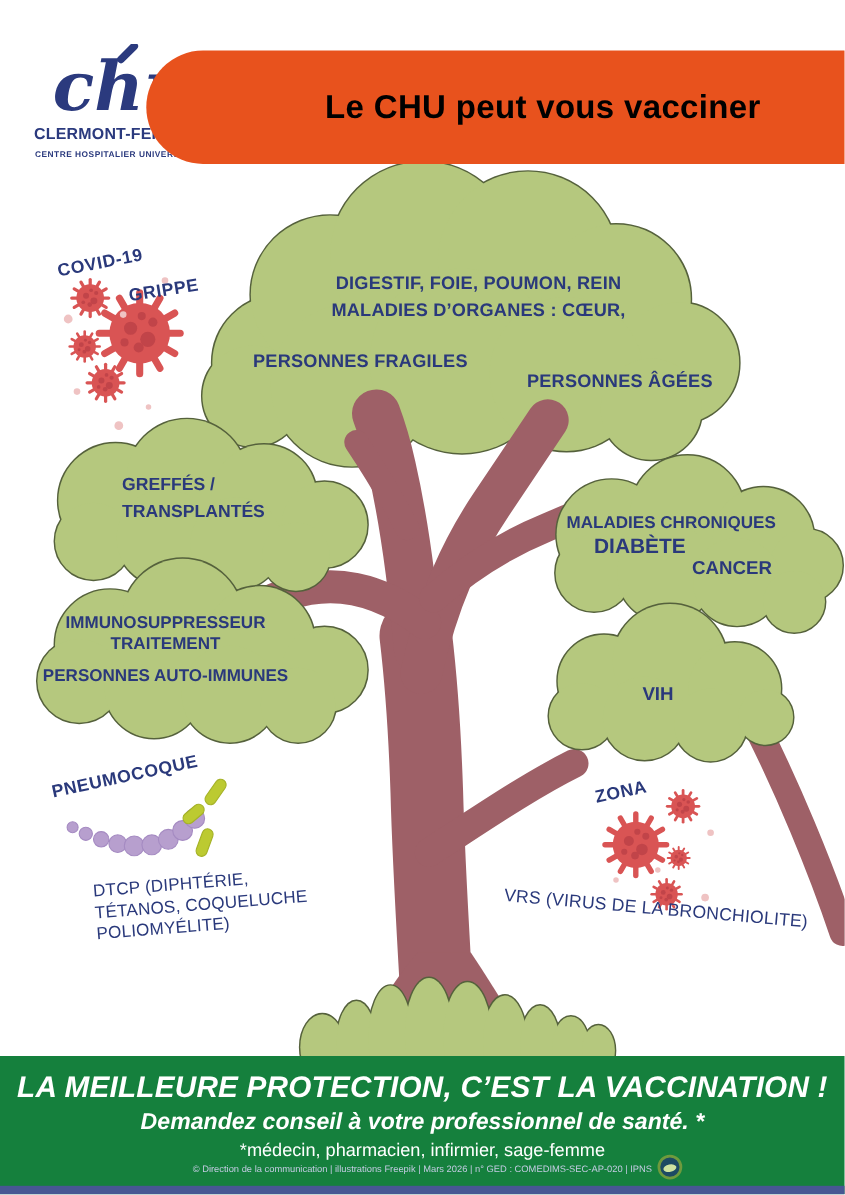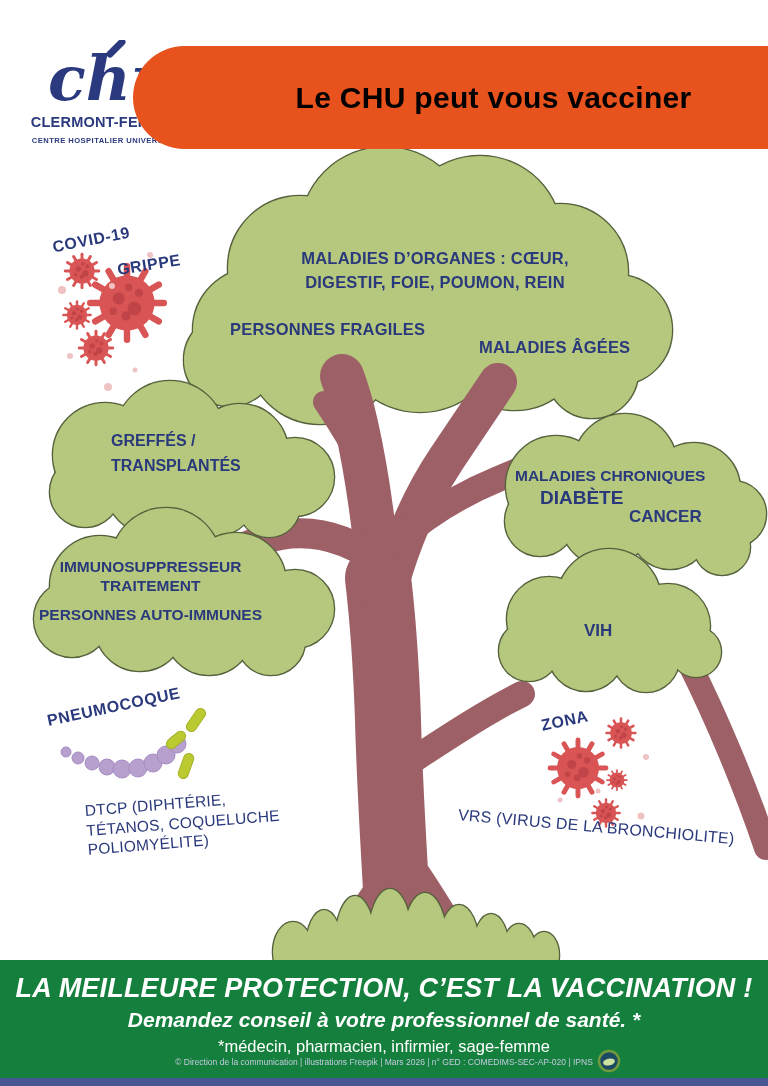--- a/index.html
+++ b/index.html
@@ -251,25 +251,25 @@
       <rect x="-13" y="-5" width="26" height="10" rx="5" transform="translate(196,720) rotate(-55)"></rect>
       <rect x="-11" y="-5" width="22" height="10" rx="5" transform="translate(176,740) rotate(-40)"></rect>
       <rect x="-13" y="-5" width="26" height="10" rx="5" transform="translate(186,766) rotate(-70)"></rect>
     </g>
   </svg>
 
   <div class="lbl rot-lbl" style="left:52px;top:231px;transform:rotate(-11deg);">COVID-19</div>
   <div class="lbl rot-lbl" style="left:117px;top:256px;transform:rotate(-9deg);">GRIPPE</div>
 
   <div class="lbl cloud-txt canopy-block">
+    <span style="display:block;">DIGESTIF, FOIE, POUMON, REIN</span>
     <span style="display:block;">MALADIES D’ORGANES : CŒUR,</span>
-    <span style="display:block;">DIGESTIF, FOIE, POUMON, REIN</span>
   </div>
   <div class="lbl cloud-txt" style="left:230px;top:320px;">PERSONNES FRAGILES</div>
-  <div class="lbl cloud-txt" style="left:479px;top:338px;">MALADIES ÂGÉES</div>
+  <div class="lbl cloud-txt" style="left:479px;top:338px;">PERSONNES ÂGÉES</div>
 
   <div class="lbl bold greffes-block">
     <span style="display:block;">GREFFÉS /</span>
     <span style="display:block;">TRANSPLANTÉS</span>
   </div>
 
   <div class="lbl bold" style="left:515px;top:467px;font-size:15.5px;">MALADIES CHRONIQUES</div>
   <div class="lbl bold" style="left:540px;top:487px;font-size:19px;">DIABÈTE</div>
   <div class="lbl bold" style="left:629px;top:507px;font-size:17px;">CANCER</div>
 

